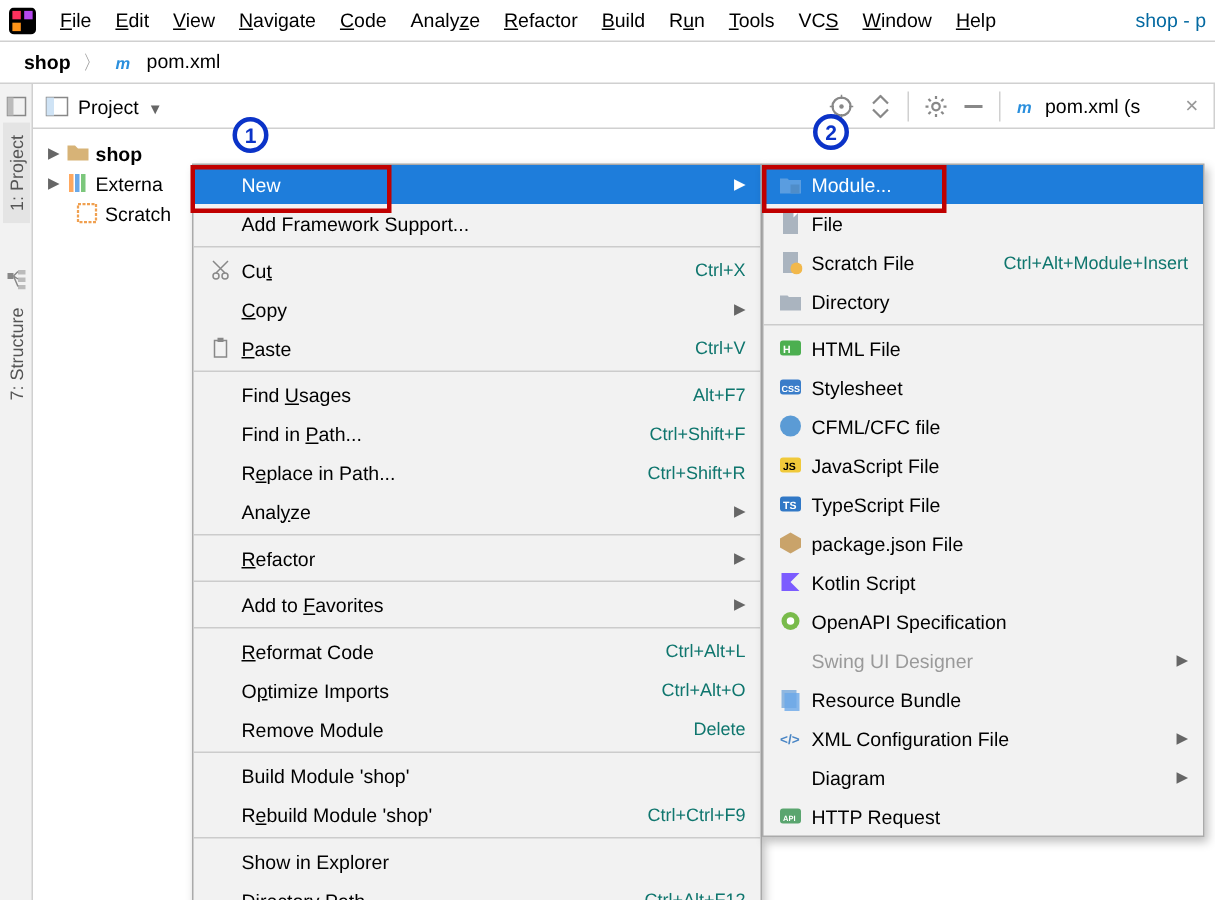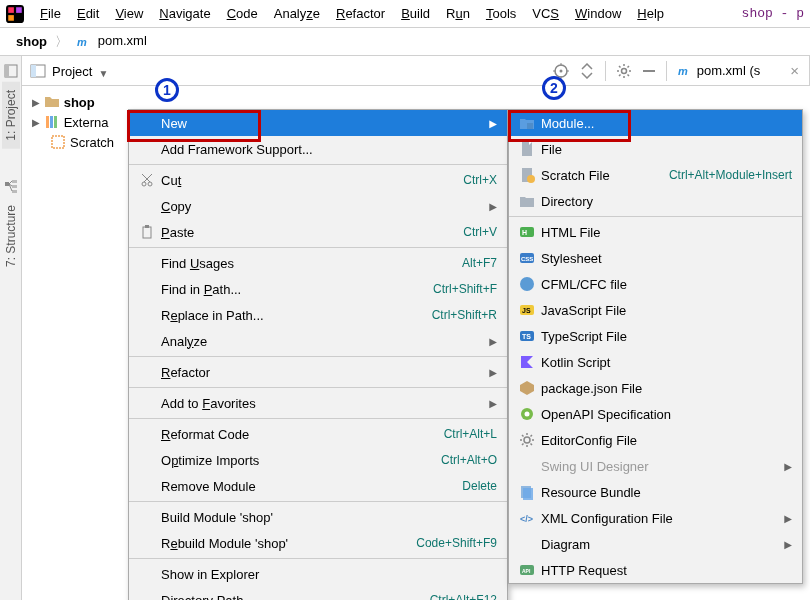--- a/index.html
+++ b/index.html
@@ -2,21 +2,21 @@
 <html><head>
 <meta charset="utf-8">
 <style>
 * { margin: 0; padding: 0; box-sizing: border-box; font-family: "Segoe UI", Arial, sans-serif; }
 body { width: 810px; height: 600px; background: #fff; overflow: hidden; position: relative; font-size: 13px; color: #000; }
 .menubar { height: 28px; display: flex; align-items: center; padding: 0 6px; border-bottom: 1px solid #d0d0d0; }
 .menubar .logo { width: 18px; height: 18px; margin-right: 8px; }
 .menubar .menu-item { padding: 0 8px; cursor: pointer; }
 .menubar .u { text-decoration: underline; }
 .menubar .spacer { flex: 1; }
-.menubar .project-name { color: #701a75; font-family: Liberation Mono, monospace; }
+.menubar .project-name { color: #0369a1; }
 .breadcrumb { height: 28px; display: flex; align-items: center; padding: 0 12px; border-bottom: 1px solid #d0d0d0; }
 .breadcrumb .bc-item { padding: 0 4px; }
 .breadcrumb .sep { color: #999; padding: 0 4px; }
 .breadcrumb .pom-icon { display: inline-block; width: 16px; height: 16px; vertical-align: middle; margin-right: 2px; }
 .main { display: flex; height: 544px; }
 .left-tabs { width: 22px; background: #f2f2f2; border-right: 1px solid #d0d0d0; display: flex; flex-direction: column; align-items: center; padding-top: 4px; }
 .left-tabs .vtab { writing-mode: vertical-rl; transform: rotate(180deg); padding: 8px 2px; color: #555; font-size: 12px; cursor: pointer; }
 .left-tabs .vtab.active { background: #e4e4e4; }
 .left-tabs .icon-sq { width: 14px; height: 14px; margin: 4px 0; }
 .content { flex: 1; position: relative; }
@@ -269,21 +269,21 @@
       <span class="shortcut">Delete</span>
     </div>
     <div class="sep"></div>
     <div class="row">
       <span class="icon-slot"></span>
       <span class="label">Build Module 'shop'</span>
     </div>
     <div class="row">
       <span class="icon-slot"></span>
       <span class="label">R<span class="u">e</span>build Module 'shop'</span>
-      <span class="shortcut">Code+Shift+F9</span>
+      <span class="shortcut">Ctrl+Ctrl+F9</span>
     </div>
     <div class="sep"></div>
     <div class="row">
       <span class="icon-slot"></span>
       <span class="label">Show in Explorer</span>
     </div>
     <div class="row">
       <span class="icon-slot"></span>
       <span class="label">Directory <span class="u">P</span>ath</span>
       <span class="shortcut">Ctrl+Alt+F12</span>
@@ -368,50 +368,41 @@
         <svg width="16" height="16" viewBox="0 0 16 16">
           <rect x="1" y="3" width="14" height="10" rx="2" fill="#3178c6"></rect>
           <text x="3" y="11" font-size="7" fill="#fff" font-weight="bold">TS</text>
         </svg>
       </span>
       <span class="label">TypeScript File</span>
     </div>
     <div class="row">
       <span class="icon-slot">
         <svg width="16" height="16" viewBox="0 0 16 16">
+          <path d="M8 1l7 4v6l-7 4-7-4V5z" fill="#c9a36a"></path>
+        </svg>
+      </span>
+      <span class="label">package.json File</span>
+    </div>
+    <div class="row">
+      <span class="icon-slot">
+        <svg width="16" height="16" viewBox="0 0 16 16">
           <path d="M2 2h12L8 8l6 6H2z" fill="#7c5cff"></path>
         </svg>
       </span>
       <span class="label">Kotlin Script</span>
-    </div>
-    <div class="row">
-      <span class="icon-slot">
-        <svg width="16" height="16" viewBox="0 0 16 16">
-          <path d="M8 1l7 4v6l-7 4-7-4V5z" fill="#c9a36a"></path>
-        </svg>
-      </span>
-      <span class="label">package.json File</span>
     </div>
     <div class="row">
       <span class="icon-slot">
         <svg width="16" height="16" viewBox="0 0 16 16">
           <circle cx="8" cy="8" r="6" fill="#79bb4b"></circle>
           <circle cx="8" cy="8" r="2.5" fill="#fff"></circle>
         </svg>
       </span>
       <span class="label">OpenAPI Specification</span>
-    </div>
-    <div class="row">
-      <span class="icon-slot">
-        <svg width="16" height="16" viewBox="0 0 16 16">
-          <circle cx="8" cy="8" r="3" fill="none" stroke="#888" stroke-width="1.5"></circle>
-          <path d="M8 1v2M8 13v2M1 8h2M13 8h2M3 3l1.5 1.5M11.5 11.5L13 13M3 13l1.5-1.5M11.5 4.5L13 3" stroke="#888" stroke-width="1.5"></path>
-        </svg>
-      </span>
-      <span class="label">EditorConfig File</span>
     </div>
     <div class="row disabled">
       <span class="icon-slot"></span>
       <span class="label">Swing UI Designer</span>
       <span class="arrow">▶</span>
     </div>
     <div class="row">
       <span class="icon-slot">
         <svg width="16" height="16" viewBox="0 0 16 16">
           <rect x="2" y="2" width="10" height="12" fill="#8fb7e0"></rect>

